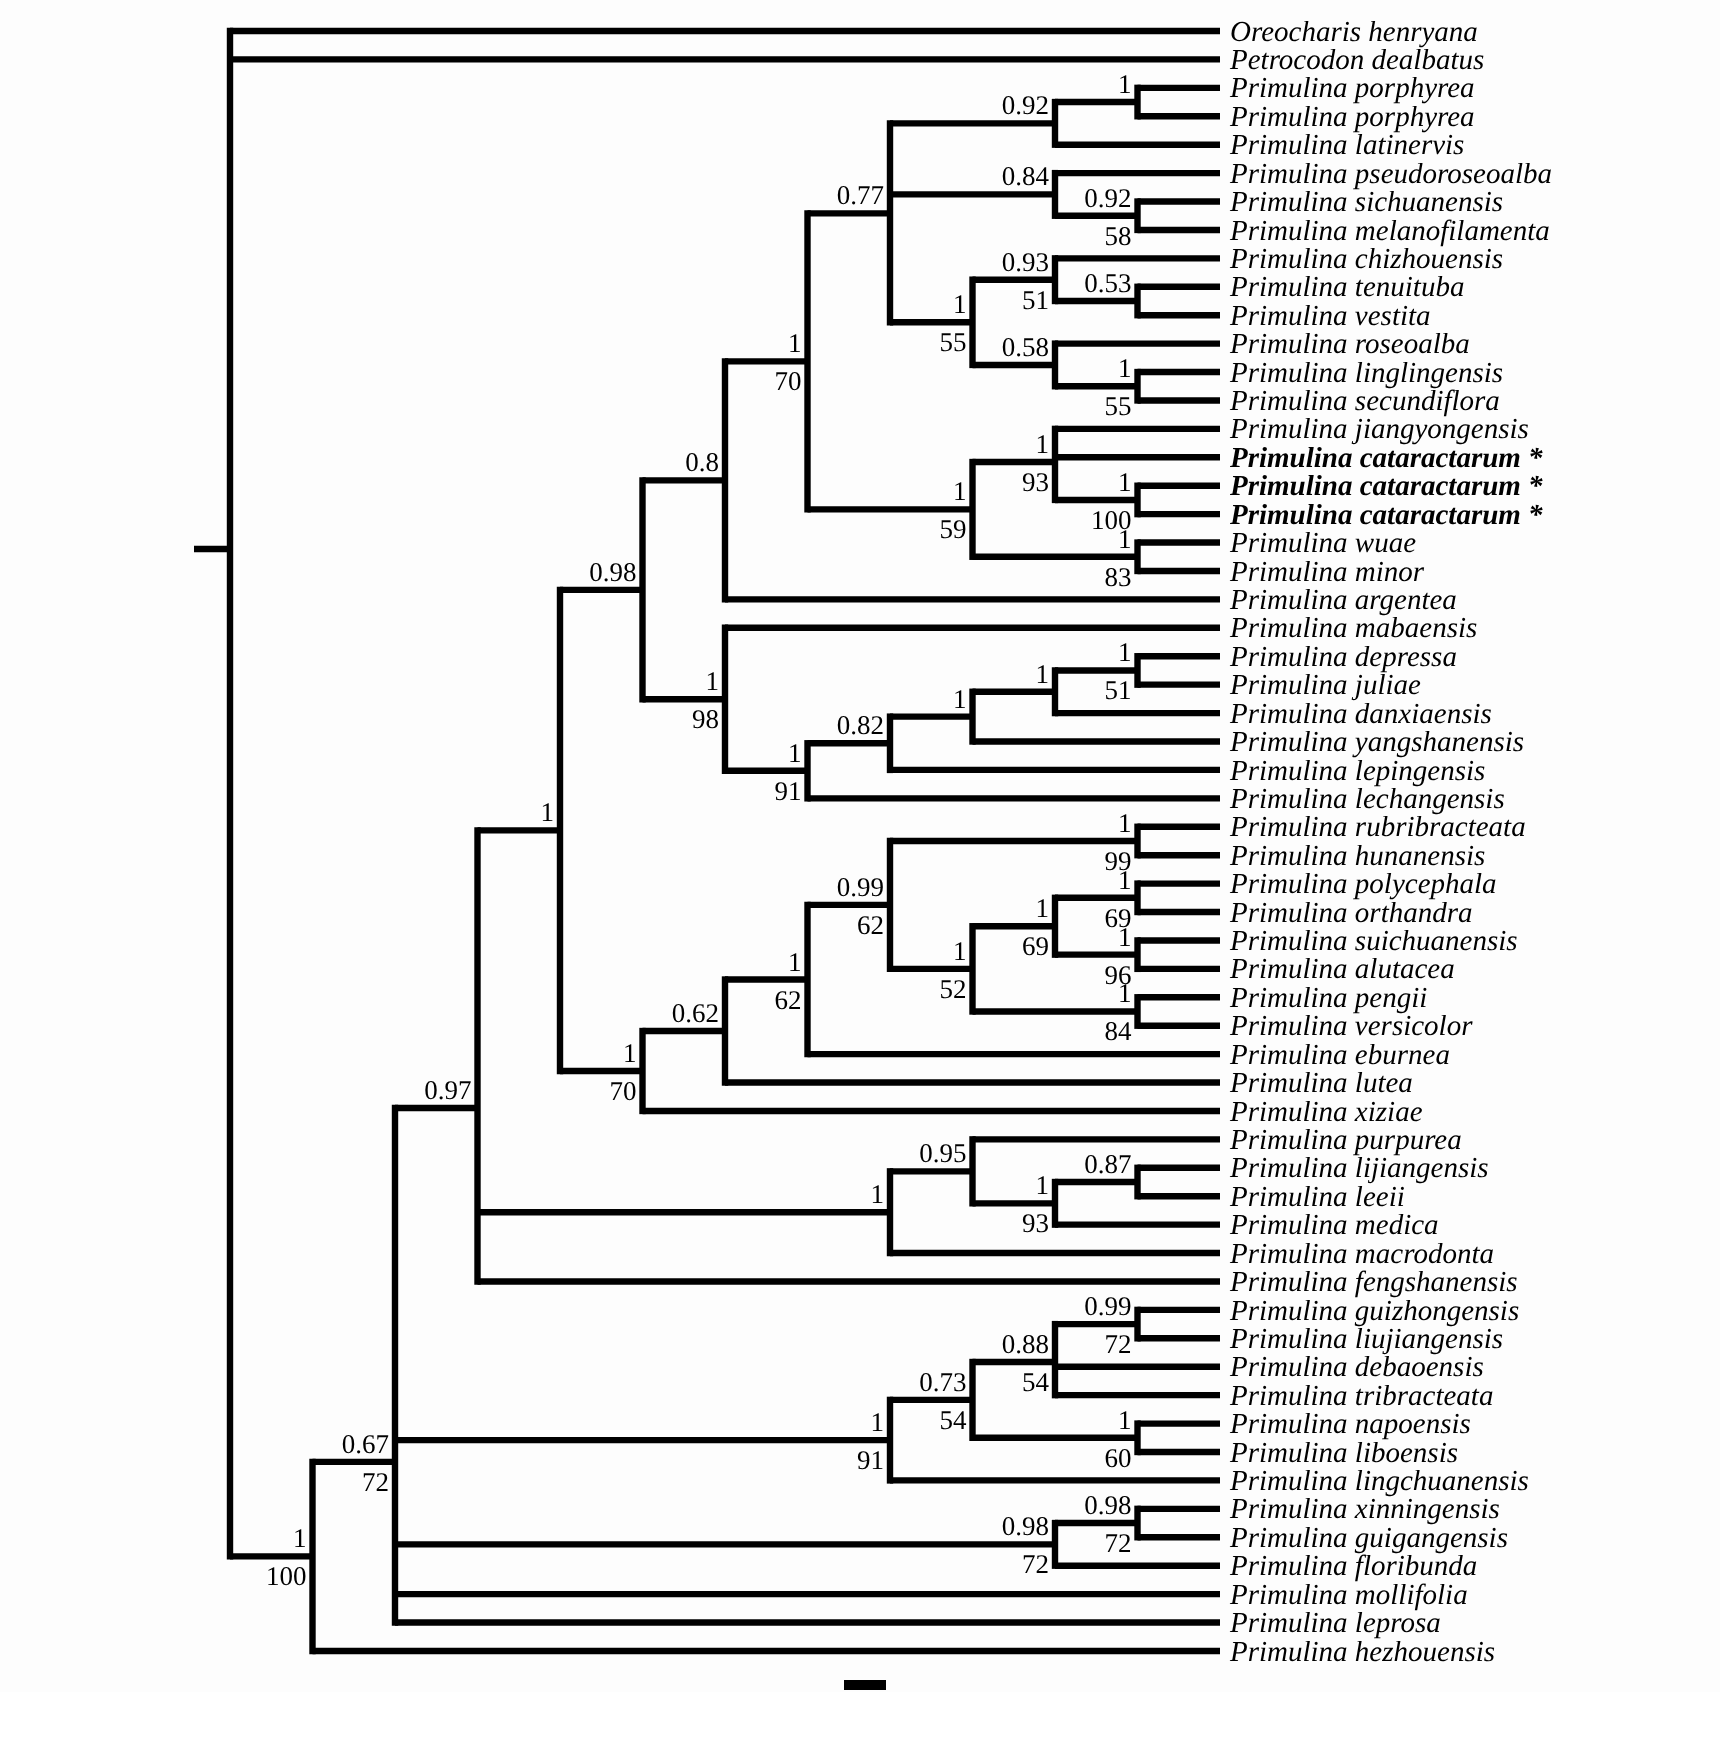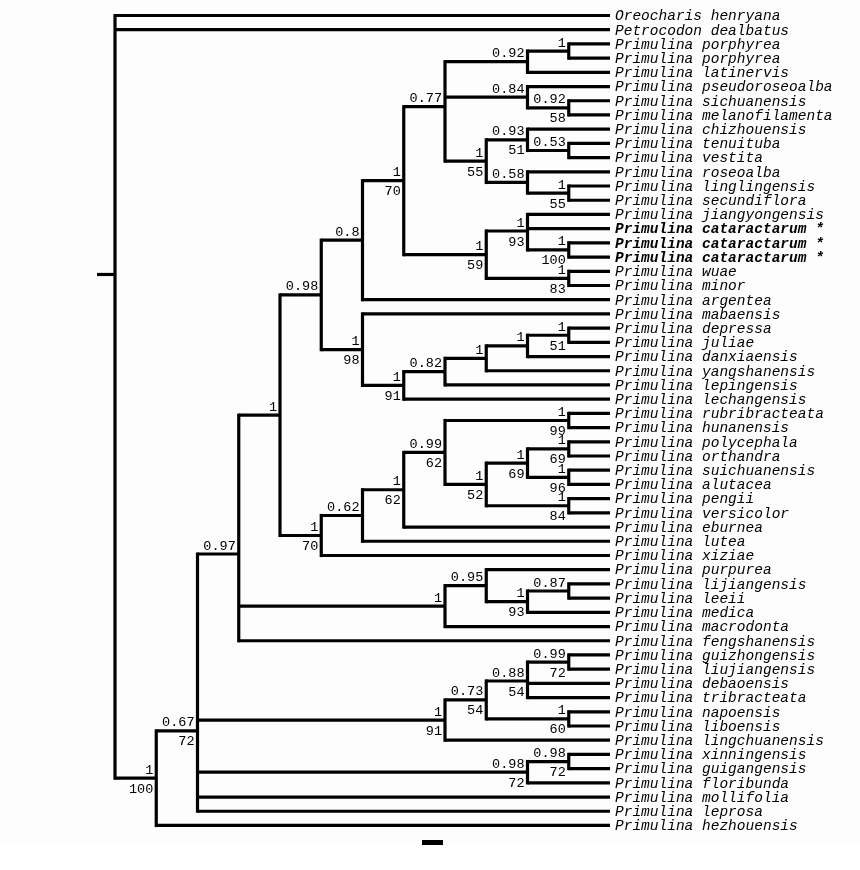--- a/index.html
+++ b/index.html
@@ -1,21 +1,21 @@
 <!DOCTYPE html>
 <html><head>
 <meta charset="utf-8">
 <style>
   html, body { margin: 0; padding: 0; background: #ffffff; }
   #figure {
     position: relative;
     width: 860px;
     height: 846px;
     background: #fdfdfd;
-    font-family: Liberation Mono, monospace;
+    font-family: Liberation Serif, serif;
     overflow: hidden;
   }
   svg { display: block; }
   text { fill: #000000; }
   .taxon { font-style: italic; font-size: 14.5px; }
   .taxon.bold { font-weight: bold; }
   .support { font-size: 13.5px; }
   .scalelabel { font-size: 13.5px; }
 </style>
 </head>

